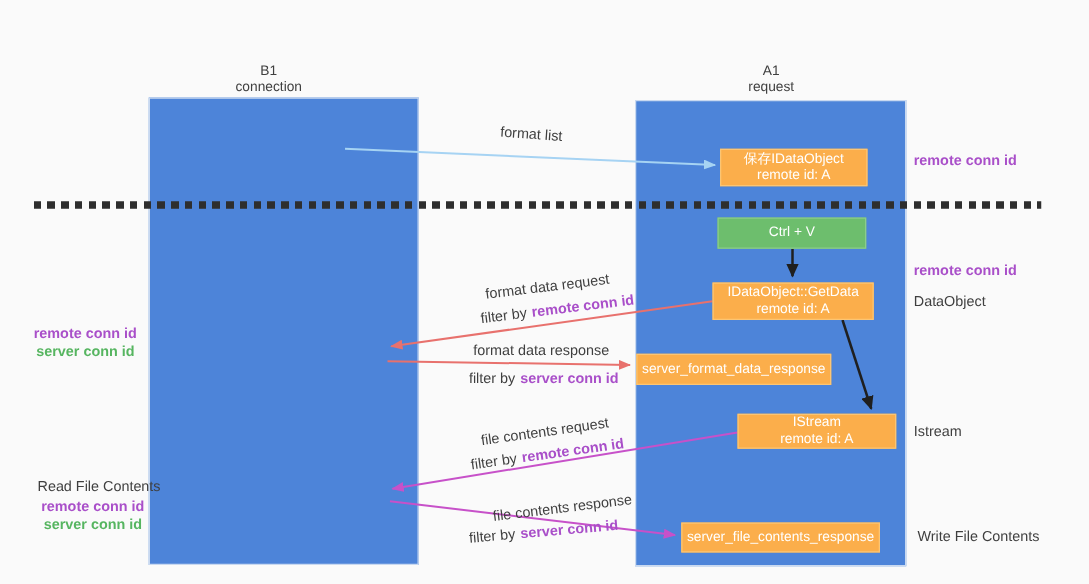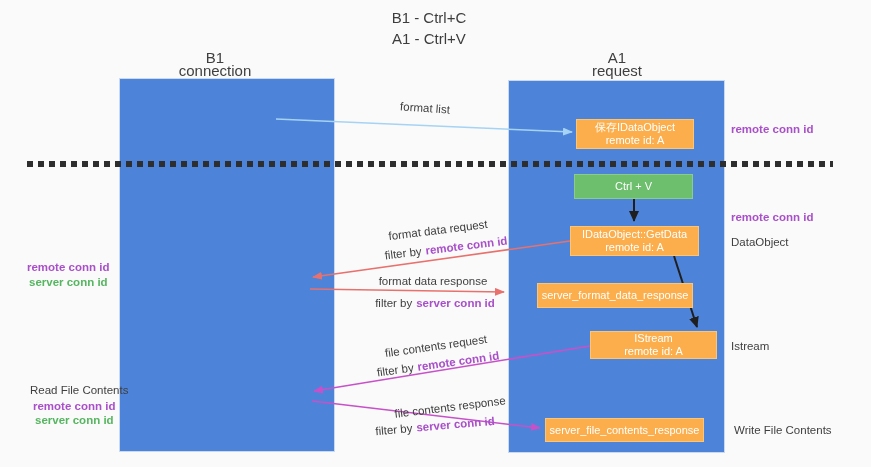--- a/index.html
+++ b/index.html
@@ -3,21 +3,21 @@
 <meta charset="utf-8">
 <style>
   * { margin:0; padding:0; box-sizing:border-box; }
   html,body { background:#fafafa; }
   body { font-family:"Liberation Sans", sans-serif; }
   .canvas { position:relative; width:871px; height:467px; background:#fafafa; overflow:hidden; }
   .abs { position:absolute; }
 
   .title { left:339px; top:7px; width:180px; text-align:center; color:#3d3d3d;
            font-size:15px; line-height:21px; }
-  .col-header { width:120px; text-align:center; color:#3f3f3f; font-size:15px; line-height:13px; }
+  .col-header { width:120px; text-align:center; color:#3f3f3f; font-size:11px; line-height:13px; }
 
   .column { background:var(--column-blue); border:1px solid #c9d9f0; z-index:1; }
 
   .node { z-index:3; display:flex; flex-direction:column; align-items:center; justify-content:center;
           color:#ffffff; font-size:11px; line-height:13px; text-align:center; }
   .node.green  { background:var(--box-green);  border:1px solid #8ccc8b; }
   .node.orange { background:var(--box-orange); border:1px solid #fcc573; }
 
   svg.arrows { left:0; top:0; z-index:2; pointer-events:none; }
 
@@ -28,24 +28,20 @@
   .filter-word { margin-right:4px; }
 
   .divider { left:27px; top:161px; width:806px; height:6px; z-index:2;
              background:repeating-linear-gradient(90deg,#2e2e2e 0 6px,transparent 6px 11px); }
 </style>
 </head>
 <body>
 
 <div class="canvas">
 
-  <div class="abs title">
-    <div>B1 - Ctrl+C</div>
-    <div>A1 - Ctrl+V</div>
-  </div>
 
   <div class="abs col-header" style="left:155px; top:51px;">
     <div>B1</div>
     <div>connection</div>
   </div>
   <div class="abs col-header" style="left:557px; top:51px;">
     <div>A1</div>
     <div>request</div>
   </div>
 
@@ -87,21 +83,21 @@
   <div class="abs node green" style="left:574px; top:174px; width:119px; height:25px;">
     <div>Ctrl + V</div>
   </div>
 
   <div class="abs node orange" style="left:570px; top:226px; width:129px; height:30px;">
     <div>IDataObject::GetData</div>
     <div>remote id: A</div>
   </div>
 
 
-  <div class="abs node orange" style="left:509px; top:283px; width:156px; height:25px;margin-left:28px;">
+  <div class="abs node orange" style="left:509px; top:283px; width:156px; height:25px;">
     <div>server_format_data_response</div>
   </div>
 
   <div class="abs node orange" style="left:590px; top:331px; width:127px; height:28px;">
     <div>IStream</div>
     <div>remote id: A</div>
   </div>
 
 
   <div class="abs node orange" style="left:545px; top:418px; width:159px; height:24px;">

